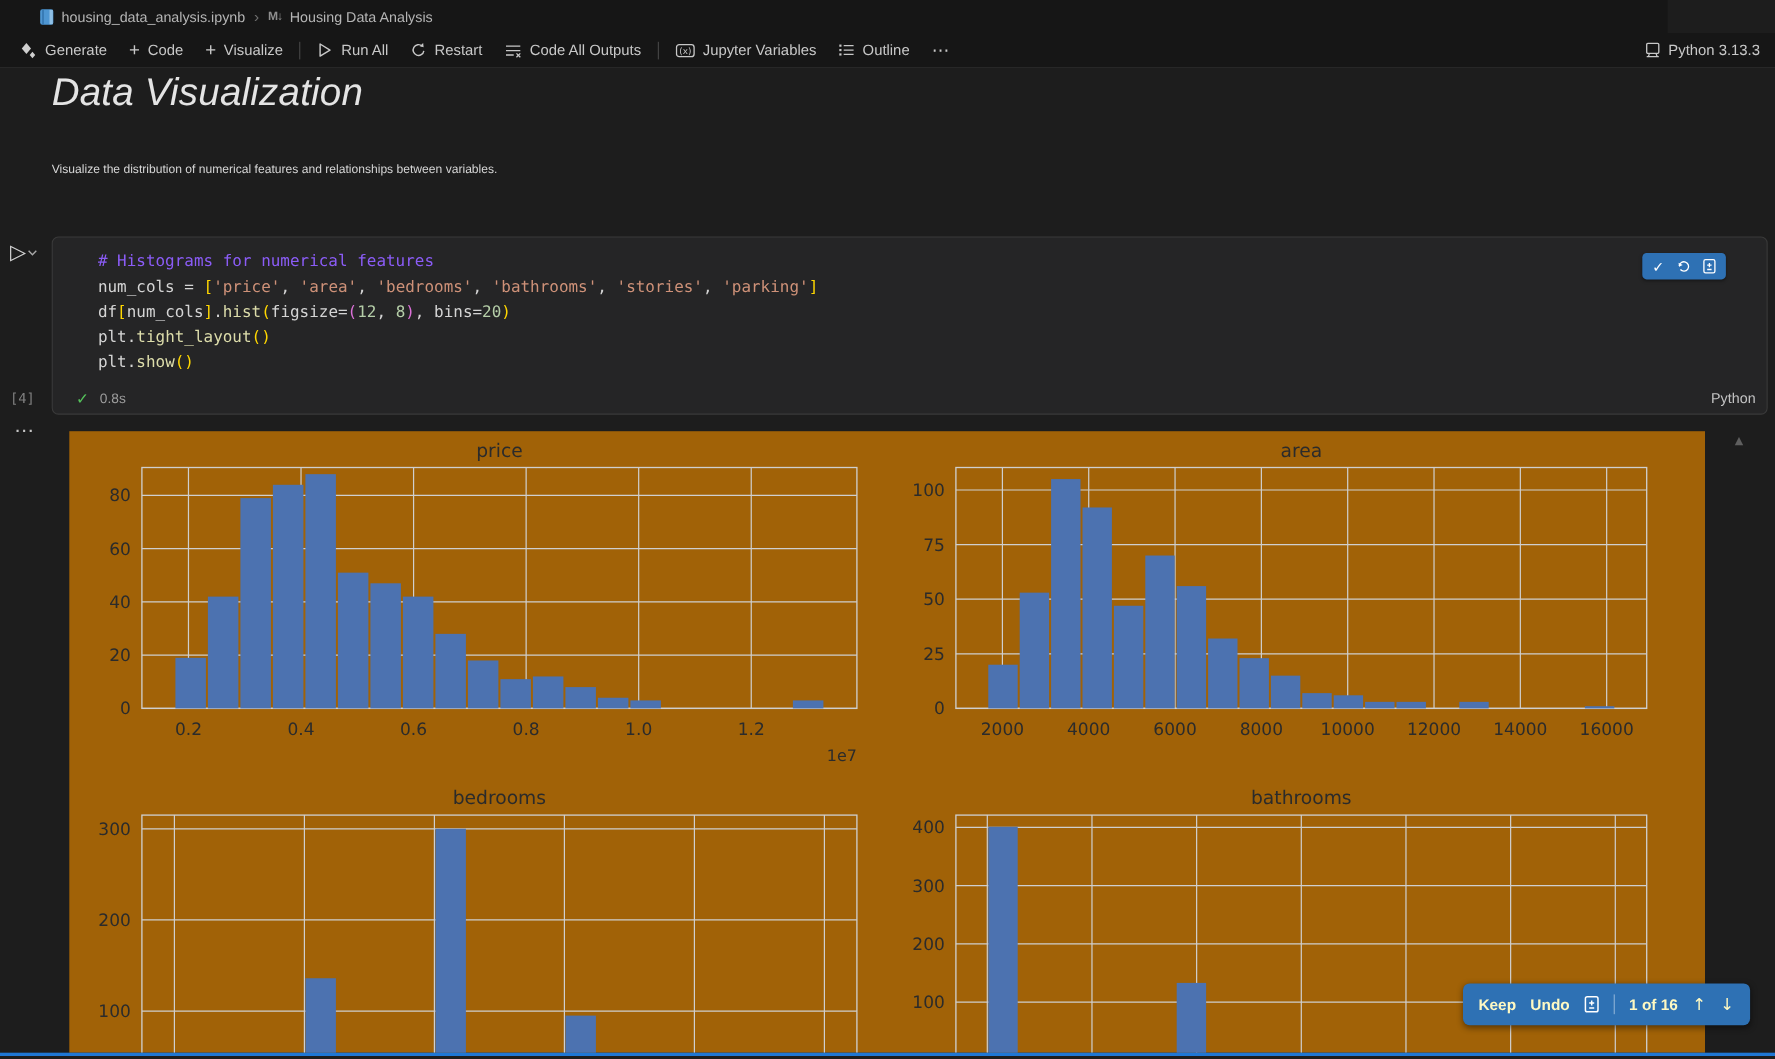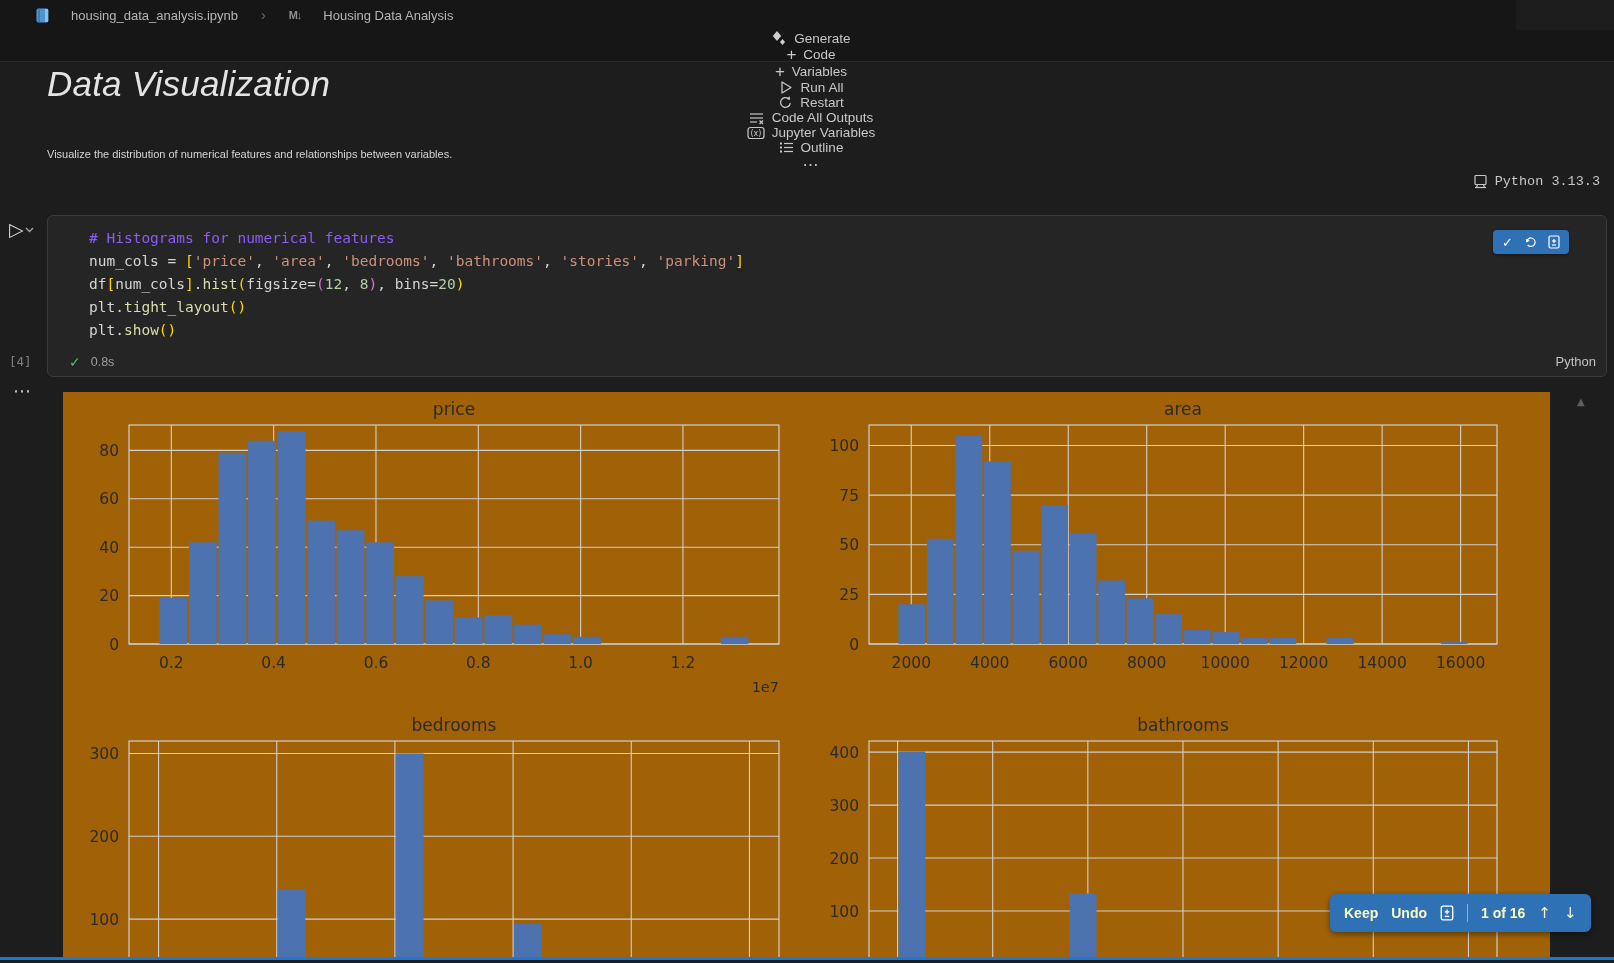--- a/index.html
+++ b/index.html
@@ -4,32 +4,32 @@
 <style>
   * { margin:0; padding:0; box-sizing:border-box; }
   html,body { width:1614px; height:963px; overflow:hidden; }
   body {
     position:relative; background:#1d1d1d;
     font-family:"Liberation Sans", sans-serif; color:#cccccc;
     -webkit-font-smoothing:antialiased;
   }
   
   .topbar { position:absolute; left:0; top:0; width:1516px; height:30px;
-    background:#161616; display:flex; align-items:center; padding-left:36px; gap:22px;
+    background:#161616; display:flex; align-items:center; padding-left:36px; gap:7px;
     font-size:13px; color:#b5b5b5; }
   .crumb-sep { color:#6f6f6f; font-size:14px; margin:0 1px; }
   .md-glyph { font-size:11px; font-weight:bold; color:#8f8f8f; letter-spacing:-1px; }
   
   .toolbar { position:absolute; left:0; top:30px; width:1614px; height:32px;
     background:#161616; border-bottom:1px solid #2a2a2a;
-    display:flex; align-items:center; padding-left:8px; font-size:13.5px; color:#c8c8c8;flex-direction:column; }
+    display:flex; align-items:center; padding-left:8px; font-size:13.5px; color:#c8c8c8; }
   .tb-item { display:flex; align-items:center; gap:7px; padding:0 10px; height:26px;
     border-radius:4px; white-space:nowrap; cursor:default; }
   .tb-sep { width:1px; height:16px; background:#474747; margin:0 5px; }
-  .tb-right { margin-left:auto; display:flex; align-items:flex-start; gap:7px; padding-right:14px;font-family:Liberation Mono, monospace; }
+  .tb-right { margin-left:auto; display:flex; align-items:flex-start; gap:7px; padding-right:14px; }
   .tb-item svg, .tb-right svg { flex:none; }
   .plus-glyph { font-size:17px; font-weight:300; color:#c8c8c8; line-height:1; }
   .dots { font-size:16px; letter-spacing:1px; color:#c8c8c8; }
   
   .md-heading { position:absolute; left:47px; top:64px; font-size:35px; font-weight:300;
     color:#e4e4e4; letter-spacing:0.2px;font-style:italic; }
   .md-para { position:absolute; left:47px; top:148px; font-size:11px; color:#d5d5d5; }
   
   .code-cell { position:absolute; left:47px; top:215px; width:1560px; height:162px;
     background:#252526; border:1px solid #3a3a3a; border-radius:6px; }
@@ -93,21 +93,21 @@
       </svg>
     </span>
     <span>Generate</span>
   </div>
   <div class="tb-item">
     <span class="plus-glyph">+</span>
     <span>Code</span>
   </div>
   <div class="tb-item">
     <span class="plus-glyph">+</span>
-    <span>Variables</span>
+    <span>Visualize</span>
   </div>
   <div class="tb-sep"></div>
   <div class="tb-item">
     <span style="display:flex;">
       <svg width="15" height="15" viewBox="0 0 15 15">
         <polygon points="3,2 12,7.5 3,13" fill="none" stroke="#c8c8c8" stroke-width="1.3" stroke-linejoin="round"></polygon>
       </svg>
     </span>
     <span>Run All</span>
   </div>

